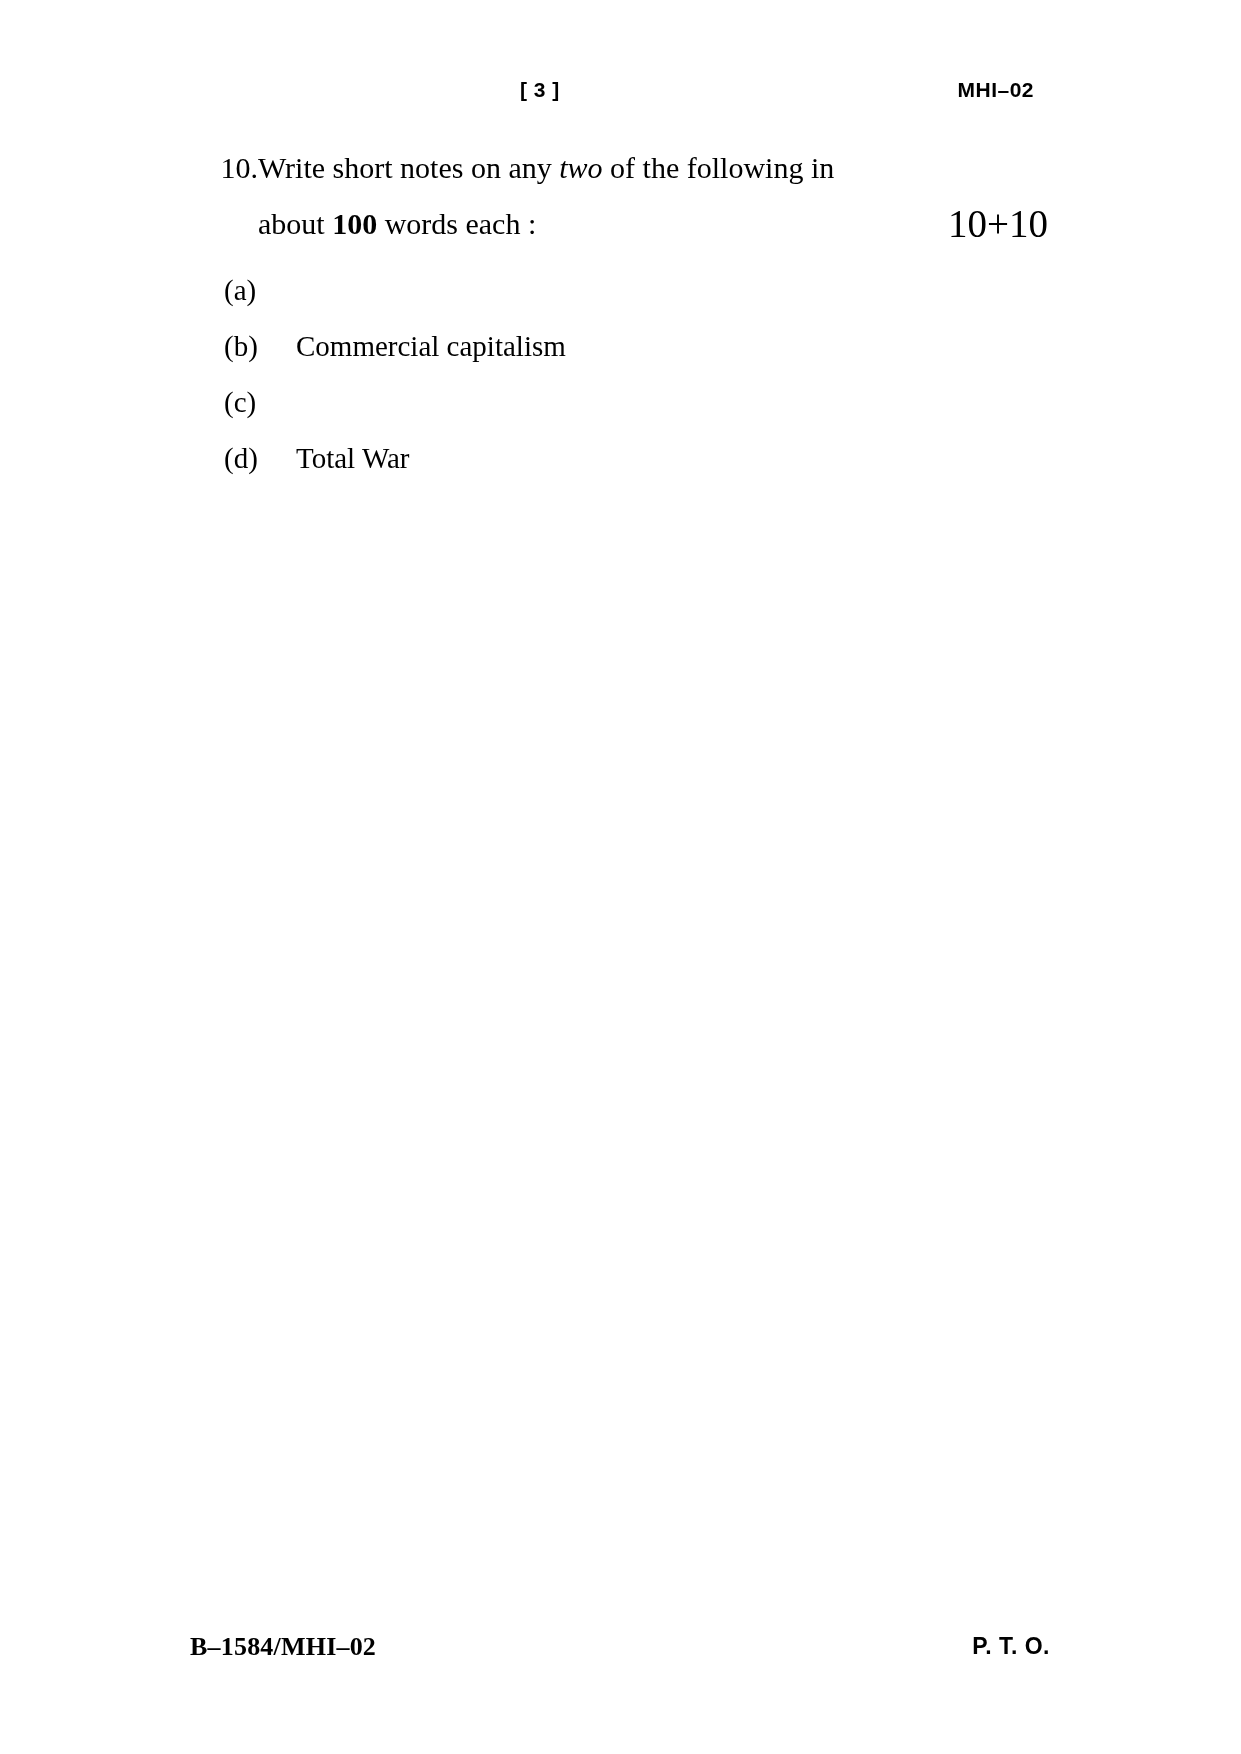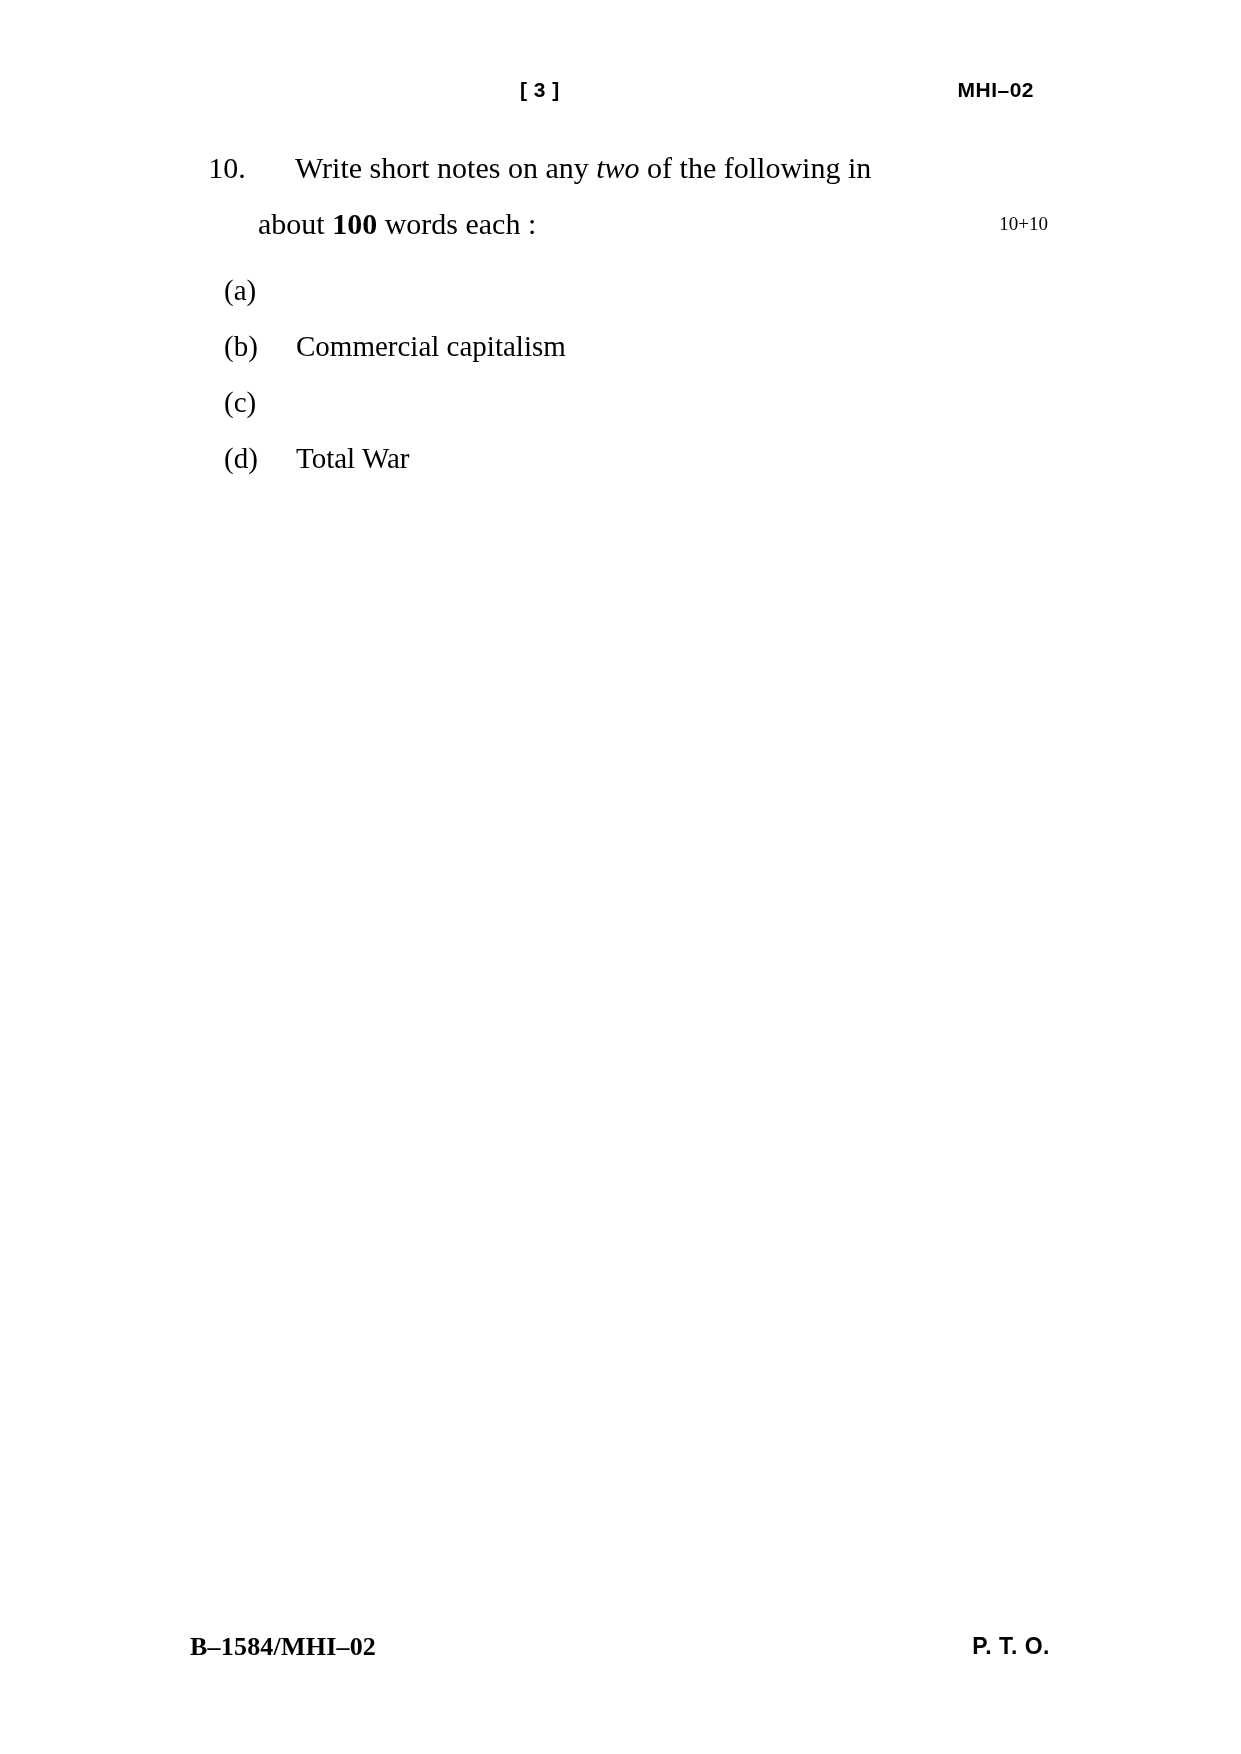--- a/index.html
+++ b/index.html
@@ -58,43 +58,42 @@
     position: relative;
     display: block;
   }
   .q-number {
     position: absolute;
     left: 0;
     top: 0;
     width: 62px;
     font-size: 30px;
     line-height: 56px;
-    text-align: center;
+    text-align: right;
   }
   .q-text {
     margin-left: 62px;
     font-size: 30px;
     line-height: 56px;
     width: 790px;
   }
   .q-line1 {
     display: block;
     white-space: nowrap;
-    margin-left: 37px;
   }
   .q-line2 {
     display: block;
     position: relative;
     white-space: nowrap;
   }
   .q-marks {
     position: absolute;
     right: 0;
     top: 0;
-    font-size: 19px;
+    font-size: 39px;
     text-align: right;
   }
   em.italic {
     font-style: italic;
   }
   b.bold {
     font-weight: bold;
     text-align: right;
   }
 

